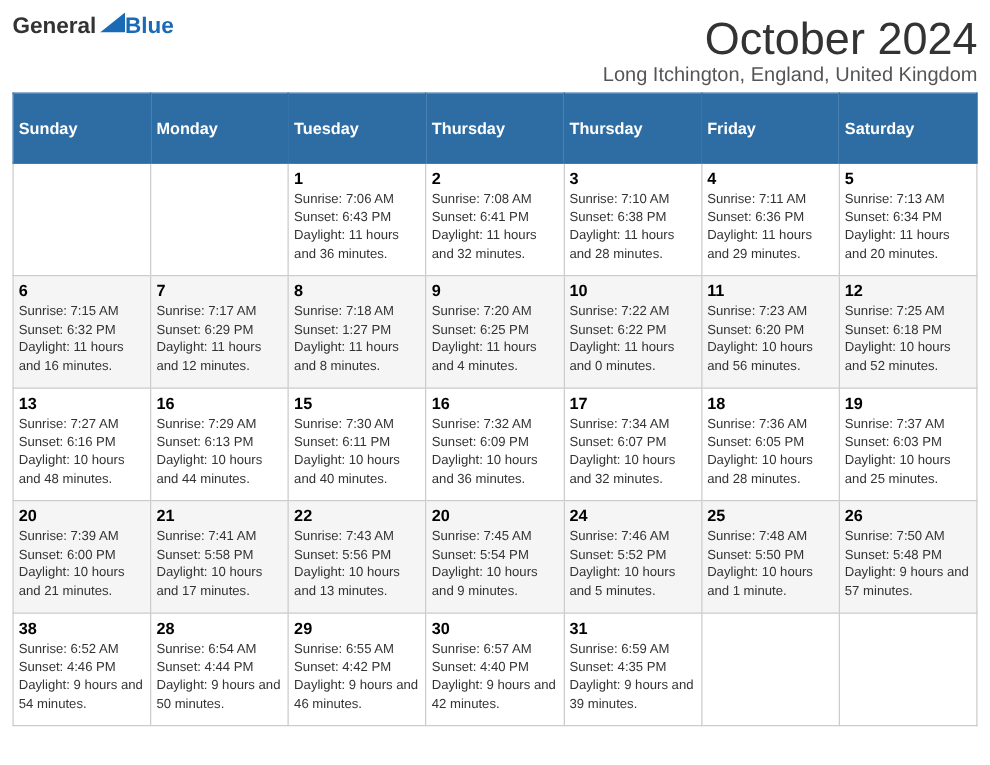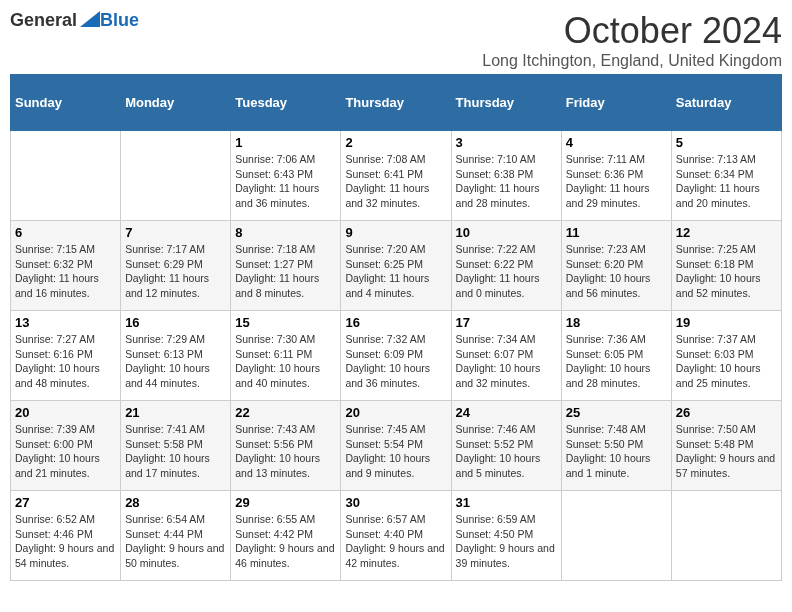--- a/index.html
+++ b/index.html
@@ -327,21 +327,21 @@
         <span class="day-num">26</span>
         <div class="day-info">
           <span>Sunrise: 7:50 AM</span><br>
           <span>Sunset: 5:48 PM</span><br>
           <span>Daylight: 9 hours and 57 minutes.</span>
         </div>
       </td>
       </tr>
       <tr>
         <td>
-        <span class="day-num">27</span>
+        <span class="day-num">38</span>
         <div class="day-info">
           <span>Sunrise: 6:52 AM</span><br>
           <span>Sunset: 4:46 PM</span><br>
           <span>Daylight: 9 hours and 54 minutes.</span>
         </div>
       </td>
         <td>
         <span class="day-num">28</span>
         <div class="day-info">
           <span>Sunrise: 6:54 AM</span><br>
@@ -362,21 +362,21 @@
         <div class="day-info">
           <span>Sunrise: 6:57 AM</span><br>
           <span>Sunset: 4:40 PM</span><br>
           <span>Daylight: 9 hours and 42 minutes.</span>
         </div>
       </td>
         <td>
         <span class="day-num">31</span>
         <div class="day-info">
           <span>Sunrise: 6:59 AM</span><br>
-          <span>Sunset: 4:50 PM</span><br>
+          <span>Sunset: 4:35 PM</span><br>
           <span>Daylight: 9 hours and 39 minutes.</span>
         </div>
       </td>
         <td class="empty-cell"></td>
         <td class="empty-cell"></td>
       </tr>
     </tbody>
 </table>
 
 </body></html>

